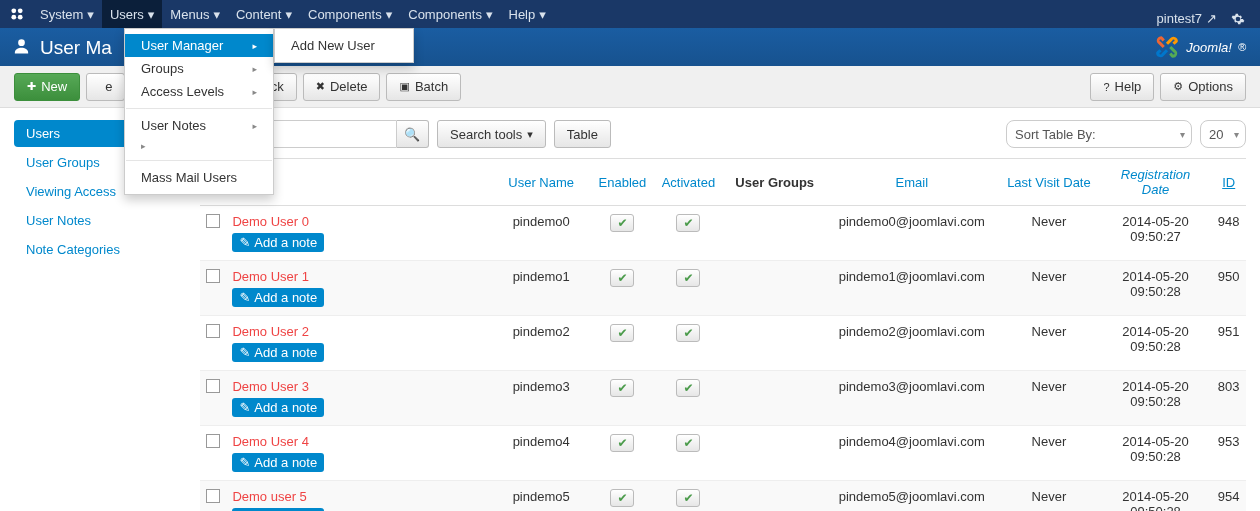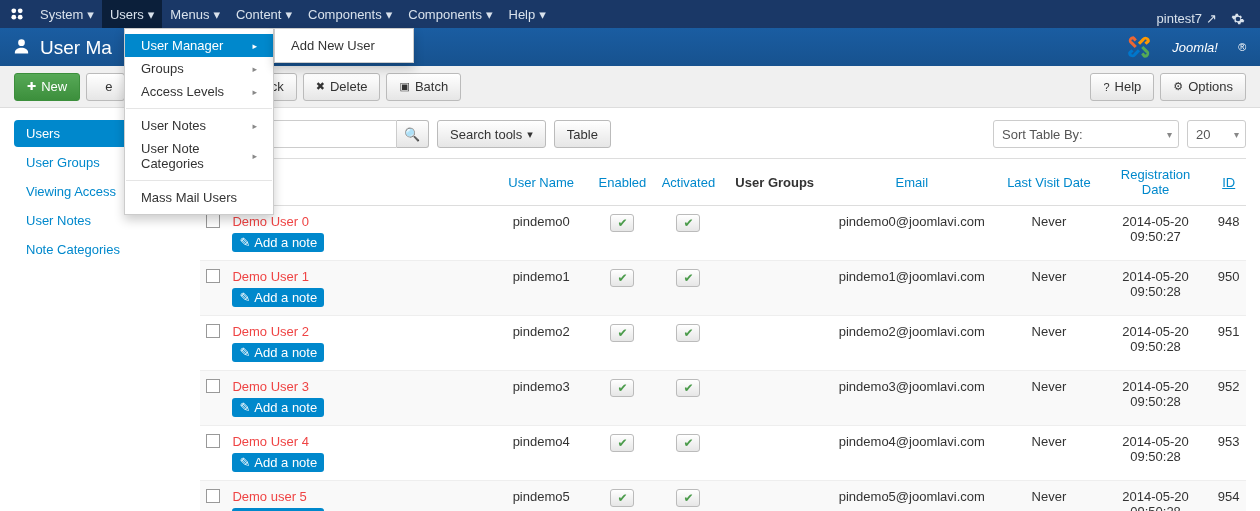--- a/index.html
+++ b/index.html
@@ -19,40 +19,40 @@
 .dropdown { position:absolute; top:28px; left:124px; background:#fff; border:1px solid #ccc; box-shadow:0 5px 10px rgba(0,0,0,.2); width:150px; z-index:1000; padding:5px 0; }
 .dropdown .ditem { padding:4px 16px; display:flex; align-items:center; justify-content:space-between; cursor:pointer; color:#333; font-size:13px; }
 .dropdown .ditem.sel { background:#08c; color:#fff; }
 .dropdown hr { border:none; border-top:1px solid #e5e5e5; margin:5px 1px; }
 .submenu { position:absolute; top:28px; left:274px; background:#fff; border:1px solid #ccc; box-shadow:0 5px 10px rgba(0,0,0,.2); width:140px; z-index:1001; padding:5px 0; }
 .submenu .ditem { padding:4px 16px; cursor:pointer; color:#333; }
 
 
 .header { background:linear-gradient(#1a5da2,#17528f); height:38px; display:flex; align-items:center; padding:0 14px; justify-content:space-between; }
 .header .left { display:flex; align-items:flex-end; gap:6px; color:#fff; font-size:18px; }
-.joomla-logo { display:flex; align-items:center; gap:20px; color:#fff; font-size:22px; font-style:italic; font-weight:300; }
+.joomla-logo { display:flex; align-items:center; gap:6px; color:#fff; font-size:22px; font-style:italic; font-weight:300; }
 
 
 .toolbar { background:#f0f0f0; height:42px; border-bottom:1px solid #ddd; display:flex; align-items:center; padding:0 14px; gap:6px; }
 .btn { display:inline-flex; align-items:center; gap:5px; padding:4px 12px; border:1px solid #bbb; background:linear-gradient(#fff,#e6e6e6); border-radius:3px; cursor:pointer; font-size:13px; color:#333; height:28px; }
 .btn.green { background:linear-gradient(#57a957,#3c8f3c); border-color:#3c8f3c; color:#fff; }
 .btn .ico { font-size:11px; }
 
 
 .main { display:flex; }
 .sidemenu { width:200px; padding:12px 0 12px 14px; }
 .sidemenu .tab { display:block; padding:6px 12px; border-radius:4px 0 0 4px; color:#08c; cursor:pointer; font-size:13px; margin-bottom:2px; }
 .sidemenu .tab.active { background:#08c; color:#fff; }
 
 .content { flex:1; padding:12px 14px 0 0; }
 .searchbar { display:flex; gap:8px; margin-bottom:10px; align-items:center; }
 .search-group { display:flex; }
 .search-input { border:1px solid #ccc; border-radius:3px 0 0 3px; padding:4px 8px; width:197px; height:28px; }
 .search-btn { border:1px solid #bbb; border-left:none; border-radius:0 3px 3px 0; width:32px; height:28px; background:linear-gradient(#fff,#e6e6e6); cursor:pointer; display:flex; align-items:center; justify-content:center; }
-.select-like { border:1px solid #ccc; border-radius:3px; padding:4px 22px 4px 8px; height:28px; background:#fff; position:relative; min-width:38px; display:flex; align-items:center; font-size:12px; color:#555; }
+.select-like { border:1px solid #ccc; border-radius:8px; padding:4px 22px 4px 8px; height:28px; background:#fff; position:relative; min-width:38px; display:flex; align-items:center; font-size:12px; color:#555; }
 .select-like::after { content:"▾"; position:absolute; right:6px; color:#888; font-size:10px; }
 .sort-select { width:186px; }
 
 table.users { width:100%; border-collapse:collapse; }
 table.users th { text-align:left; padding:8px 6px; font-weight:normal; color:#08c; font-size:13px; border-top:1px solid #ddd; border-bottom:1px solid #ddd; background:#fff; }
 table.users th.nolink { color:#333; font-weight:bold; }
 table.users th.center, table.users td.center { text-align:center; }
 table.users td { padding:8px 6px; border-bottom:1px solid #eee; vertical-align:top; font-size:13px; color:#333; }
 table.users tr:nth-child(even) td { background:#f9f9f9; }
 .namecell a { color:#ef4444; display:block; }
@@ -130,21 +130,20 @@
     <div class="ditem">
       <span>Access Levels</span>
       <span style="font-size:9px;color:#888;">▸</span>
     </div>
     <hr>
     <div class="ditem">
       <span>User Notes</span>
       <span style="font-size:9px;color:#888;">▸</span>
     </div>
     <div class="ditem">
-      <span>User Note Categories</span>
       <span style="font-size:9px;color:#888;">▸</span>
     </div>
     <hr>
     <div class="ditem">
       <span>Mass Mail Users</span>
     </div>
   </div>
 <div class="submenu" id="user-manager-submenu">
     <div class="ditem">Add New User</div>
   </div>
@@ -229,37 +228,37 @@
           <span>Search tools</span>
           <span class="ico">▾</span>
         </button>
       <button class="btn">
           <span>Table</span>
         </button>
       <div style="flex:1"></div>
       <div class="select-like sort-select">
           <span>Sort Table By:</span>
         </div>
-      <div class="select-like" style="width:59px;">
+      <div class="select-like" style="width:46px;">
           <span>20</span>
         </div>
     </div>
 
     <table class="users">
       <thead>
         <tr>
           <th style="width:22px;" class="center"><span class="chk"></span></th>
           <th style="width:260px;"><a><span>Name</span><span class="arrow-up">▴</span></a></th>
           <th class="center" style="width:100px;"><a>User Name</a></th>
           <th class="center" style="width:60px;"><a>Enabled</a></th>
           <th class="center" style="width:70px;"><a>Activated</a></th>
           <th class="nolink center" style="width:100px;">User Groups</th>
           <th class="center" style="width:170px;"><a>Email</a></th>
           <th class="center" style="width:100px;"><a>Last Visit Date</a></th>
-          <th class="center" style="width:110px;"><a>Registration Date</a></th>
+          <th class="center" style="width:110px;font-style:italic;"><a>Registration Date</a></th>
           <th class="center" style="width:34px;text-decoration:underline;"><a>ID</a></th>
         </tr>
       </thead>
       <tbody id="rows-host">
           <tr>
             <td class="center"><span class="chk"></span></td>
             <td class="namecell"><a>Demo User 0</a><span class="note-badge">
                 <span>✎</span>
                 <span>Add a note</span>
               </span></td>
@@ -324,21 +323,21 @@
             <td class="center"><span class="status-pill">
                 <span class="check-ok">✔</span>
               </span></td>
             <td class="center"><span class="status-pill">
                 <span class="check-ok">✔</span>
               </span></td>
             <td class="center"></td>
             <td class="center">pindemo3@joomlavi.com</td>
             <td class="center">Never</td>
             <td class="center">2014-05-20<br>09:50:28</td>
-            <td class="center">952</td>
+            <td class="center">803</td>
           </tr>
           <tr>
             <td class="center"><span class="chk"></span></td>
             <td class="namecell"><a>Demo User 4</a><span class="note-badge">
                 <span>✎</span>
                 <span>Add a note</span>
               </span></td>
             <td class="center">pindemo4</td>
             <td class="center"><span class="status-pill">
                 <span class="check-ok">✔</span>

